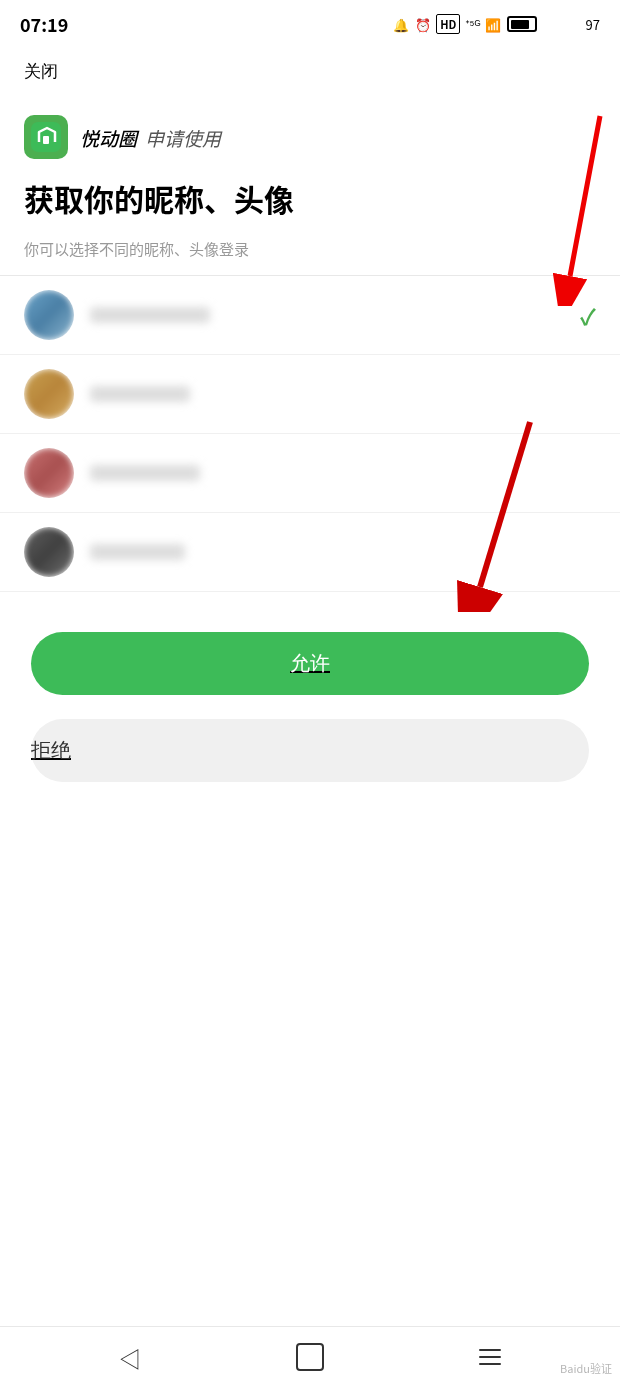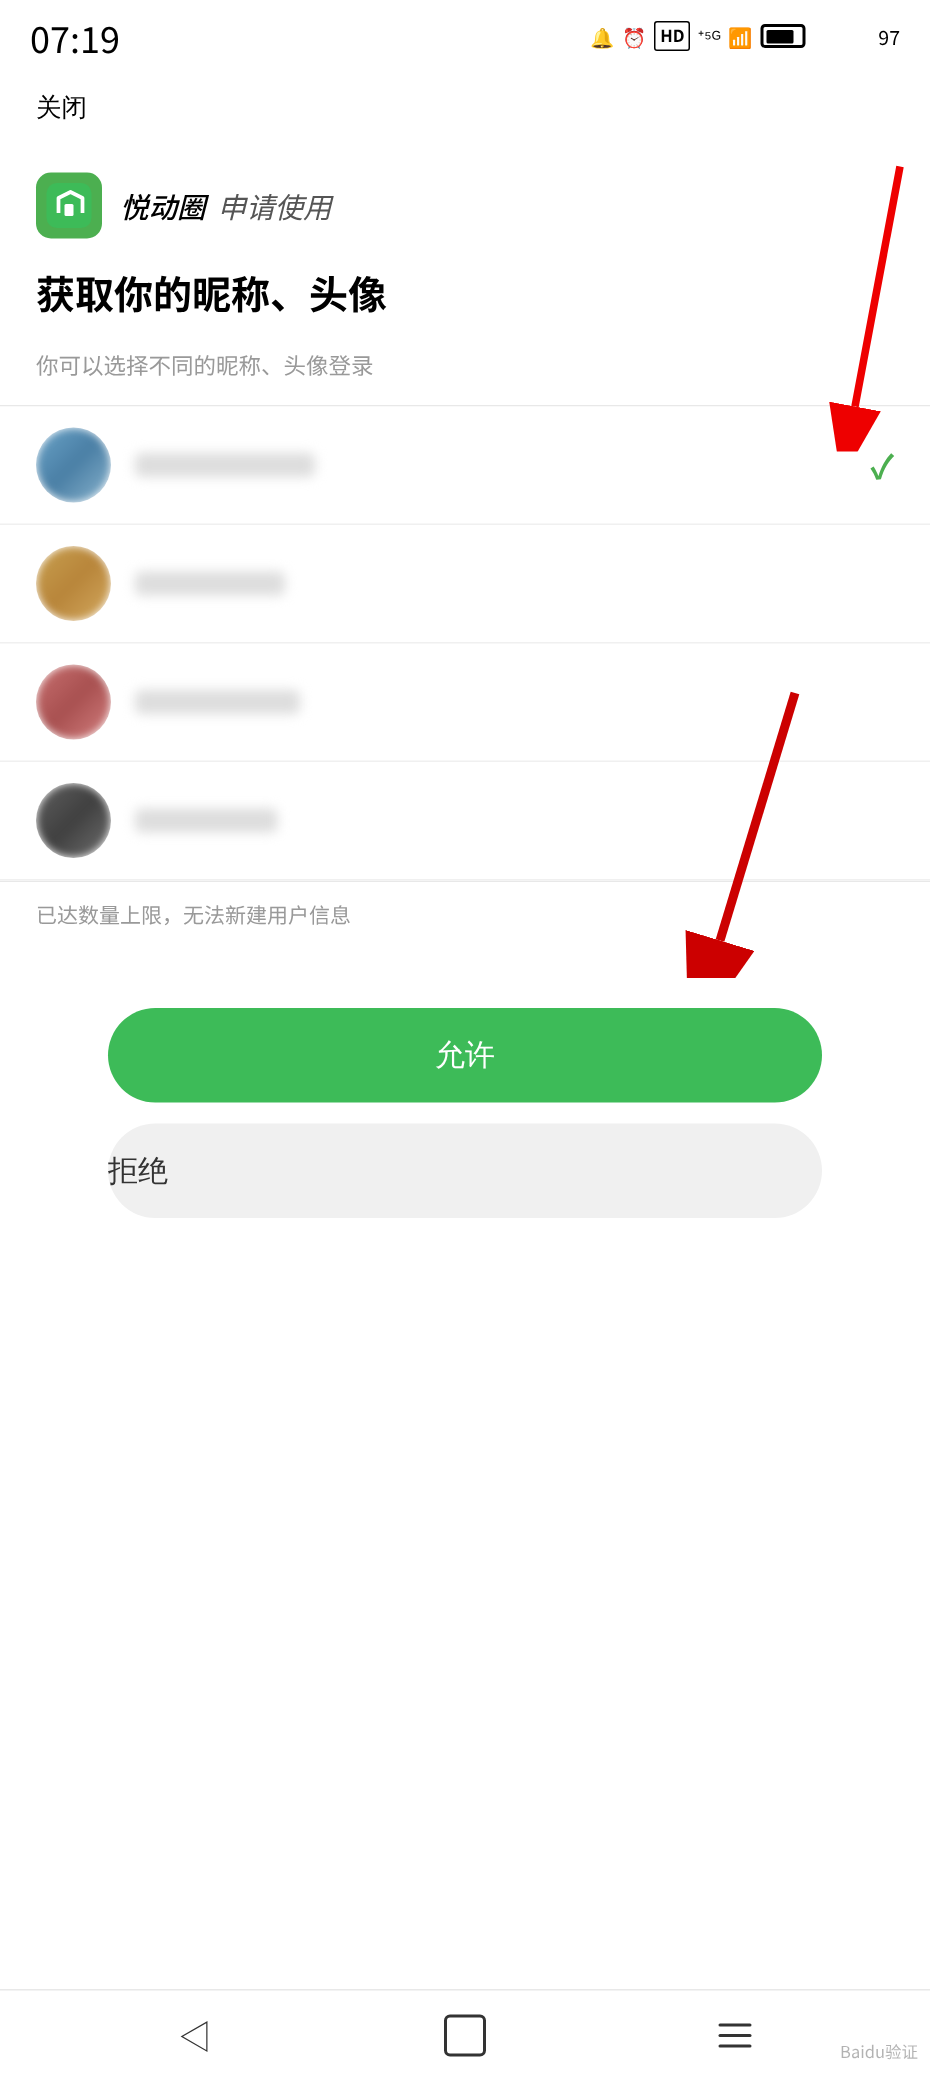--- a/index.html
+++ b/index.html
@@ -15,22 +15,22 @@
     
     .status-bar {
       background: #fff;
       display: flex;
       justify-content: space-between;
       align-items: center;
       padding: 10px 20px 6px 20px;
       height: 44px;
     }
     .status-time {
-      font-size: 24px;
-      font-weight: 400;
+      font-size: 18px;
+      font-weight: 700;
       color: #000;
     }
     .status-icons {
       display: flex;
       align-items: center;
       gap: 5px;
       font-size: 13px;
       color: #000;
     }
     .battery-icon {
@@ -102,21 +102,21 @@
       font-size: 19px;
       color: #555;
     }
 
     
     .permission-title {
       padding: 8px 24px 16px 24px;
       background: #fff;
     }
     .permission-title h1 {
-      font-size: 26px;
+      font-size: 30px;
       font-weight: 600;
       color: #000;
       line-height: 1.3;
     }
 
     
     .permission-subtitle {
       padding: 4px 24px 16px 24px;
       background: #fff;
     }
@@ -199,26 +199,27 @@
       background: #fff;
       border-top: 1px solid #e8e8e8;
     }
     .warning-text p {
       font-size: 14px;
       color: #999;
     }
 
     
     .buttons-section {
-      padding: 20px 72px;
+      padding: 20px 31px;
       background: #fff;
       display: flex;
       flex-direction: column;
-      gap: 14px;
+      gap: 24px;
       margin-top: 20px;
+      text-decoration: underline;
     }
     .btn-allow {
       background: #3dbb58;
       color: #fff;
       border: none;
       border-radius: 50px;
       padding: 18px 0;
       font-size: 20px;
       font-weight: 500;
       cursor: pointer;
@@ -380,23 +381,20 @@
       <div class="user-avatar">
         <div class="avatar-blur-4"></div>
       </div>
       <div style="flex:1;">
         <div class="user-name-blur" style="width:95px;"></div>
       </div>
     </div>
 
   </div>
 
-  <div class="warning-text">
-    <p>已达数量上限，无法新建用户信息</p>
-  </div>
 
   <div style="position:relative;">
 
     <svg width="200" height="200" viewBox="0 0 200 200" style="position:absolute;top:-200px;right:40px;pointer-events:none;z-index:10;">
       <defs>
         <marker id="arrowhead2" markerWidth="12" markerHeight="8" refX="0" refY="4" orient="auto">
           <polygon points="0 0, 12 4, 0 8" fill="#cc0000"></polygon>
         </marker>
       </defs>
       <line x1="150" y1="10" x2="100" y2="175" stroke="#cc0000" stroke-width="6" marker-end="url(#arrowhead2)"></line>

